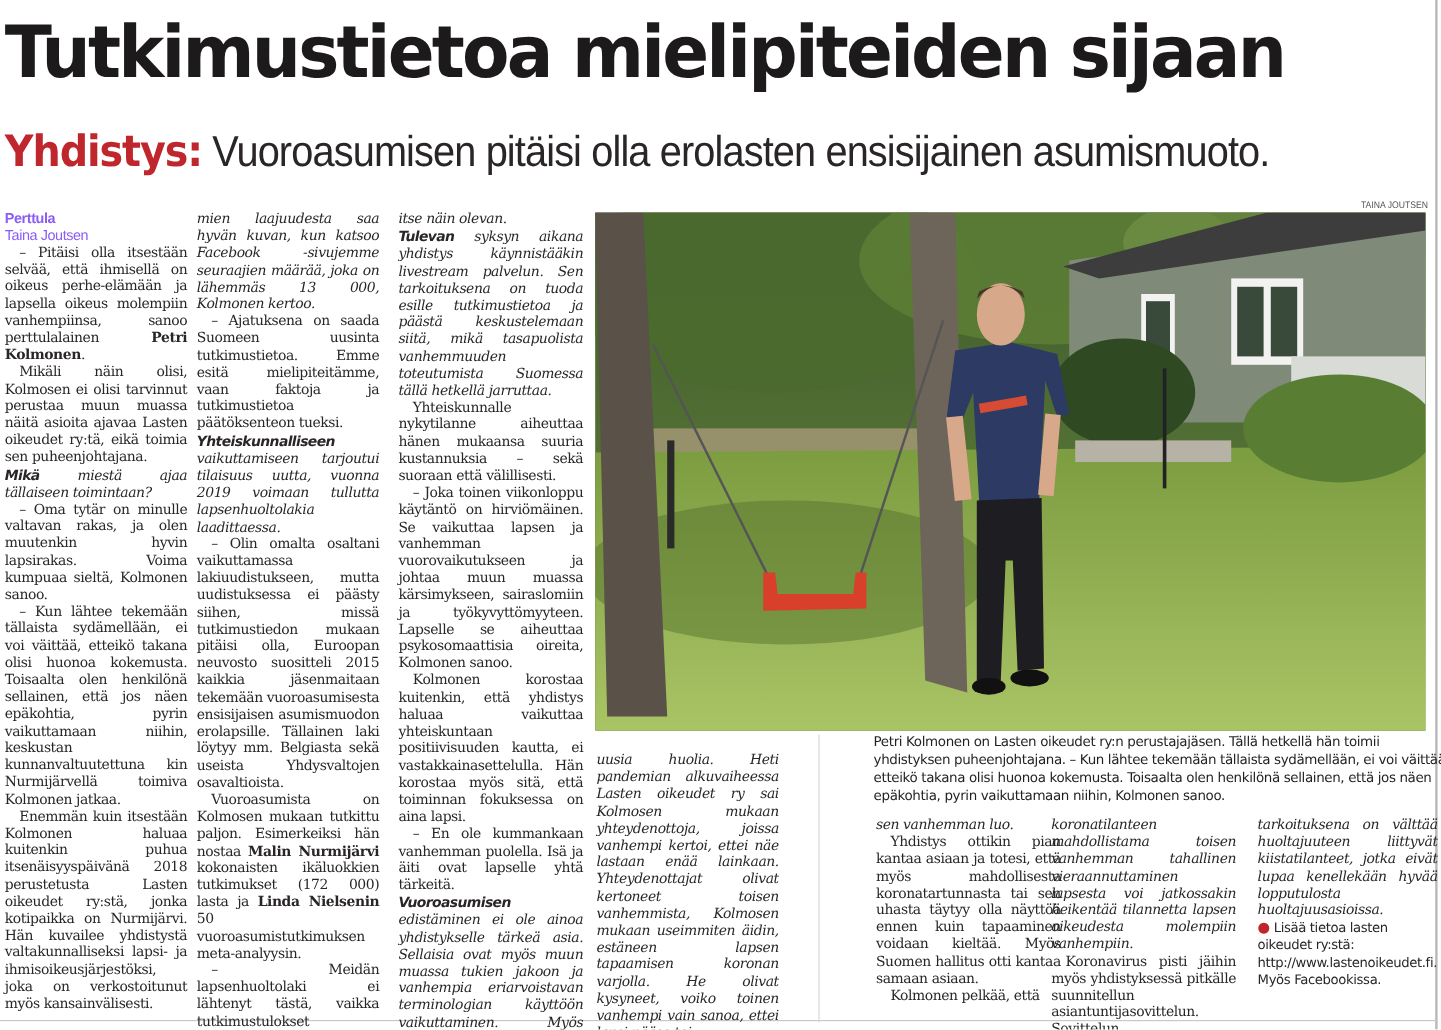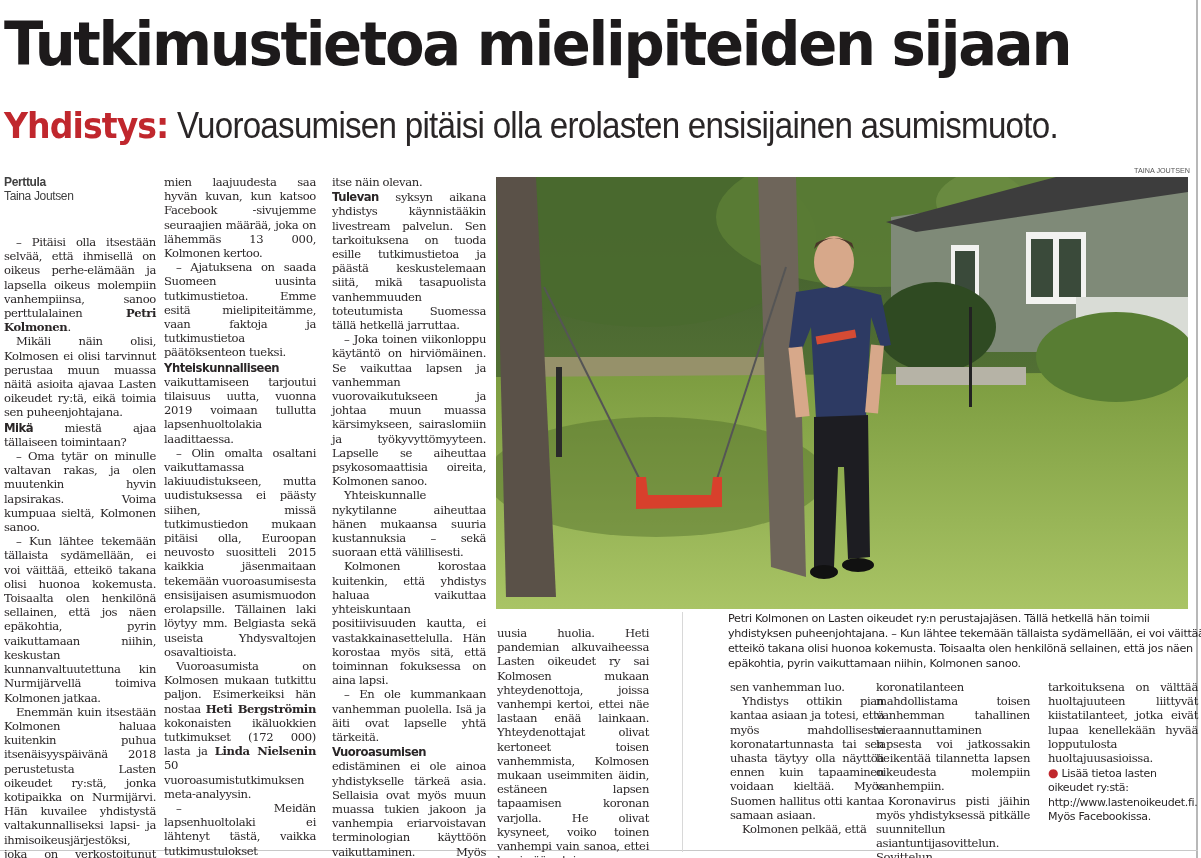--- a/index.html
+++ b/index.html
@@ -22,26 +22,26 @@
     transform: scaleX(0.92); transform-origin: left top;
   }
   .subhead .kicker { color: #c0272d; font-weight: 700; font-family: "DejaVu Sans", sans-serif; letter-spacing: -1px; }
 
   .col {
     position: absolute; font-family: "DejaVu Serif", serif; font-size: 11.6px;
     line-height: 14.2px; color: #2a2627; text-align: justify; hyphens: manual;
     letter-spacing: -0.35px;
   }
   .col p { text-indent: 12px; }
-  .col p.noindent { text-indent: 0; }
+  .col p.noindent { text-indent: 0; font-style: italic; }
   .col p.gap { margin-top: 1px; }
   .col b.sans { font-family: "DejaVu Sans", sans-serif; font-weight: 700; letter-spacing: -0.5px; }
   .col b.serif { font-weight: 700; }
 
-  .byline { font-family: "Liberation Sans", sans-serif; font-size: 12px; line-height: 14px; margin-bottom: 32px; color: #404040; }
+  .byline { font-family: "Liberation Sans", sans-serif; font-size: 12px; line-height: 14px; margin-bottom: 0; color: #8b5cf6; }
   .byline .place { font-weight: 700; display:block; }
 
   .photo-credit {
     position: absolute; left: 1120px; top: 166px; width: 70px; text-align: right;
     font-family: "Liberation Sans", sans-serif; font-size: 8px; letter-spacing: 0; color: #555;
     transform: scaleX(0.9); transform-origin: right top;
   }
   .photo {
     position: absolute; left: 496px; top: 177px; width: 692px; height: 432px; overflow: hidden;
     background: linear-gradient(180deg, #4f6b3a 0%, #6d8d44 30%, #7e9e48 55%, #97b456 80%, #a7c262 100%);
@@ -80,29 +80,29 @@
   <p>– Kun lähtee tekemään tällaista sydämellään, ei voi väittää, etteikö takana olisi huonoa kokemusta. Toisaalta olen henkilönä sellainen, että jos näen epäkohtia, pyrin vaikuttamaan niihin, keskustan kunnanvaltuutettuna kin Nurmijärvellä toimiva Kolmonen jatkaa.</p>
   <p>Enemmän kuin itsestään Kolmonen haluaa kuitenkin puhua itsenäisyyspäivänä 2018 perustetusta Lasten oikeudet ry:stä, jonka kotipaikka on Nurmijärvi. Hän kuvailee yhdistystä valtakunnalliseksi lapsi- ja ihmisoikeusjärjestöksi, joka on verkostoitunut myös kansainvälisesti.</p>
 
 </div>
 
 <div class="col" style="left:164px; top:175px; width:152px;">
   <p class="noindent">mien laajuudesta saa hyvän kuvan, kun katsoo Facebook -sivujemme seuraajien määrää, joka on lähemmäs 13 000, Kolmonen kertoo.</p>
   <p>– Ajatuksena on saada Suomeen uusinta tutkimustietoa. Emme esitä mielipiteitämme, vaan faktoja ja tutkimustietoa päätöksenteon tueksi.</p>
   <p class="noindent gap"><b class="sans">Yhteiskunnalliseen</b><span> vaikuttamiseen tarjoutui tilaisuus uutta, vuonna 2019 voimaan tullutta lapsenhuoltolakia laadittaessa.</span></p>
   <p>– Olin omalta osaltani vaikuttamassa lakiuudistukseen, mutta uudistuksessa ei päästy siihen, missä tutkimustiedon mukaan pitäisi olla, Euroopan neuvosto suositteli 2015 kaikkia jäsenmaitaan tekemään vuoroasumisesta ensisijaisen asumismuodon erolapsille. Tällainen laki löytyy mm. Belgiasta sekä useista Yhdysvaltojen osavaltioista.</p>
-  <p><span>Vuoroasumista on Kolmosen mukaan tutkittu paljon. Esimerkeiksi hän nostaa </span><b class="serif">Heti Bergströmin</b><span> kokonaisten ikäluokkien tutkimukset (172 000) lasta ja </span><b class="serif">Linda Nielsenin</b><span> 50 vuoroasumistutkimuksen meta-analyysin.</span></p>
+  <p><span>Vuoroasumista on Kolmosen mukaan tutkittu paljon. Esimerkeiksi hän nostaa </span><b class="serif">Malin Nurmijärvi</b><span> kokonaisten ikäluokkien tutkimukset (172 000) lasta ja </span><b class="serif">Linda Nielsenin</b><span> 50 vuoroasumistutkimuksen meta-analyysin.</span></p>
   <p>– Meidän lapsenhuoltolaki ei lähtenyt tästä, vaikka tutkimustulokset kannustavat vuoroasumiseen. Miksi lakia ei muutettu? Onko kyse vanhoista asenteista? Kolmonen kysyy ja vastaa</p>
 </div>
 
 <div class="col" style="left:332px; top:175px; width:154px;">
   <p class="noindent">itse näin olevan.</p>
   <p class="noindent gap"><b class="sans">Tulevan</b><span> syksyn aikana yhdistys käynnistääkin livestream palvelun. Sen tarkoituksena on tuoda esille tutkimustietoa ja päästä keskustelemaan siitä, mikä tasapuolista vanhemmuuden toteutumista Suomessa tällä hetkellä jarruttaa.</span></p>
+  <p>Yhteiskunnalle nykytilanne aiheuttaa hänen mukaansa suuria kustannuksia – sekä suoraan että välillisesti.</p>
   <p>– Joka toinen viikonloppu käytäntö on hirviömäinen. Se vaikuttaa lapsen ja vanhemman vuorovaikutukseen ja johtaa muun muassa kärsimykseen, sairaslomiin ja työkyvyttömyyteen. Lapselle se aiheuttaa psykosomaattisia oireita, Kolmonen sanoo.</p>
-  <p>Yhteiskunnalle nykytilanne aiheuttaa hänen mukaansa suuria kustannuksia – sekä suoraan että välillisesti.</p>
   <p>Kolmonen korostaa kuitenkin, että yhdistys haluaa vaikuttaa yhteiskuntaan positiivisuuden kautta, ei vastakkainasettelulla. Hän korostaa myös sitä, että toiminnan fokuksessa on aina lapsi.</p>
   <p>– En ole kummankaan vanhemman puolella. Isä ja äiti ovat lapselle yhtä tärkeitä.</p>
   <p class="noindent gap"><b class="sans">Vuoroasumisen</b><span> edistäminen ei ole ainoa yhdistykselle tärkeä asia. Sellaisia ovat myös muun muassa tukien jakoon ja vanhempia eriarvoistavan terminologian käyttöön vaikuttaminen. Myös lapsiperheköyhyys on suuri huolenaihe.</span></p>
 
 </div>
 
 <div class="photo-credit">TAINA JOUTSEN</div>
 <div class="photo">
   <svg width="692" height="432" viewBox="0 0 692 432">
     <defs>

